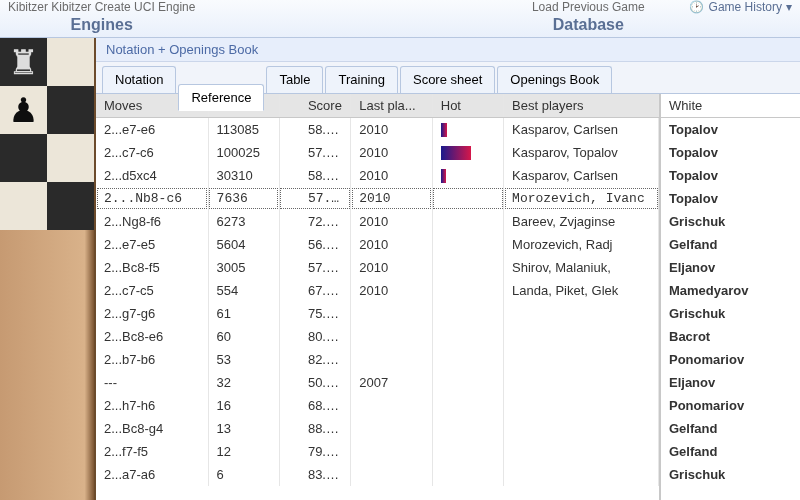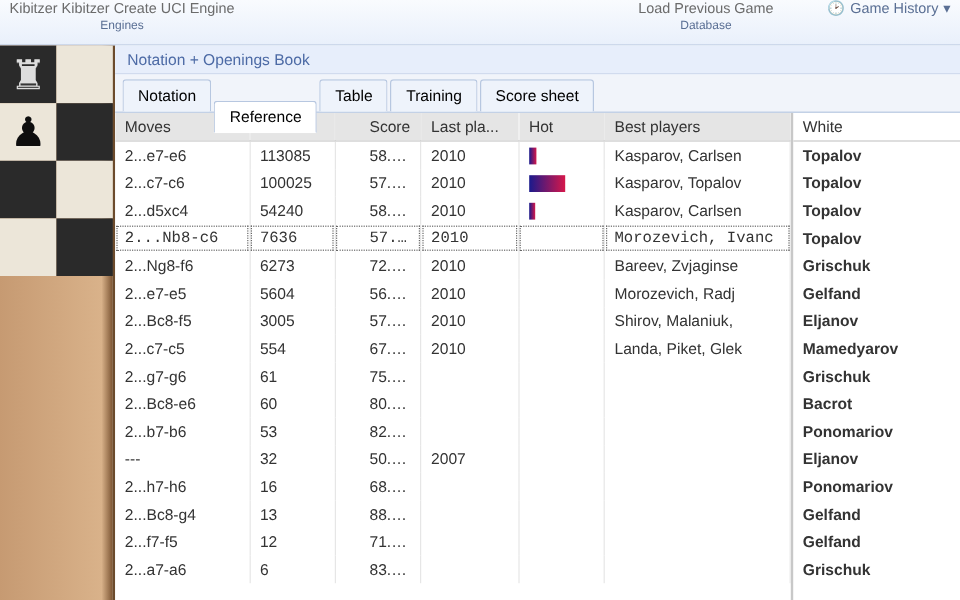--- a/index.html
+++ b/index.html
@@ -17,21 +17,21 @@
     border-bottom: 1px solid #b7c7e0;
     display: flex;
     align-items: flex-start;
     padding: 0 8px;
     gap: 45px;
     color: #5a6f94;
     font-size: 12px;
   }
   .ribbon .group { text-align: center; flex: 0 0 auto; }
   .ribbon .group .top { font-size: 12px; color: #6b6b6b; white-space: nowrap; }
-  .ribbon .group .label { font-size: 10px; color: #5a6f94; padding: 2px 0 4px; }
+  .ribbon .group .label { font-size: 16px; color: #5a6f94; padding: 2px 0 4px; font-weight: bold; }
   .ribbon .gh { display:flex; gap:4px; align-items:center; padding-bottom:8px; }
 
   .main { display:flex; height: calc(500px - 38px); }
   .board-strip {
     width: 96px;
     background: linear-gradient(90deg, #c69a72, #d9b28a 90%, #7b5432);
     border-right: 2px solid #6c4b2c;
     display:flex; flex-direction:column;
   }
   .sqrow { display:flex; }
@@ -157,20 +157,21 @@
   </div>
 
   <div class="content">
     <div class="panel-title">Notation + Openings Book</div>
     <div class="tabs" id="tabbar">
         <div class="tab">Notation</div>
         <div class="tab active">Reference</div>
         <div class="tab">Table</div>
         <div class="tab">Training</div>
         <div class="tab">Score sheet</div>
+        <div class="tab">Openings Book</div>
       </div>
     <div class="body">
       <div class="ref-table">
         <table>
           <thead>
               <tr id="thead-row">
                 <th class="col-moves">Moves</th>
                 <th class="col-games">Games</th>
                 <th class="col-score">Score</th>
                 <th class="col-last">Last pla...</th>
@@ -194,21 +195,21 @@
                 <td class="col-games">100025</td>
                 <td class="col-score">57.5%</td>
                 <td class="col-last">2010</td>
                 <td class="col-hot">
                   <div class="hot-bar" style="width: 55%;"></div>
                 </td>
                 <td class="col-best">Kasparov, Topalov</td>
               </tr>
               <tr>
                 <td class="col-moves">2...d5xc4</td>
-                <td class="col-games">54240</td>
+                <td class="col-games">30310</td>
                 <td class="col-score">58.0%</td>
                 <td class="col-last">2010</td>
                 <td class="col-hot">
                   <div class="hot-bar" style="width: 10%;"></div>
                 </td>
                 <td class="col-best">Kasparov, Carlsen</td>
               </tr>
               <tr class="sel">
                 <td class="col-moves">2...Nb8-c6</td>
                 <td class="col-games">7636</td>
@@ -293,21 +294,21 @@
                 <td class="col-moves">2...Bc8-g4</td>
                 <td class="col-games">13</td>
                 <td class="col-score">88.5%</td>
                 <td class="col-last"></td>
                 <td class="col-hot"></td>
                 <td class="col-best"></td>
               </tr>
               <tr>
                 <td class="col-moves">2...f7-f5</td>
                 <td class="col-games">12</td>
-                <td class="col-score">71.3%</td>
+                <td class="col-score">79.2%</td>
                 <td class="col-last"></td>
                 <td class="col-hot"></td>
                 <td class="col-best"></td>
               </tr>
               <tr>
                 <td class="col-moves">2...a7-a6</td>
                 <td class="col-games">6</td>
                 <td class="col-score">83.3%</td>
                 <td class="col-last"></td>
                 <td class="col-hot"></td>

